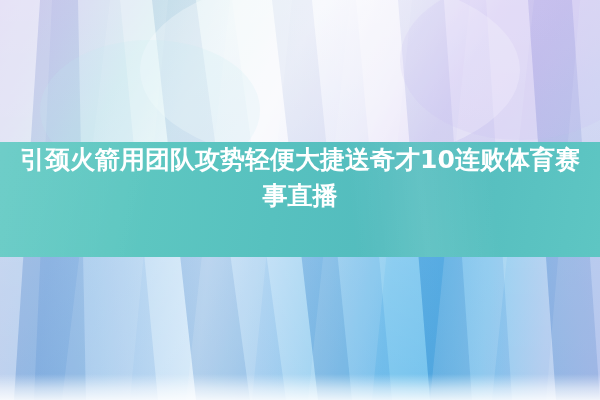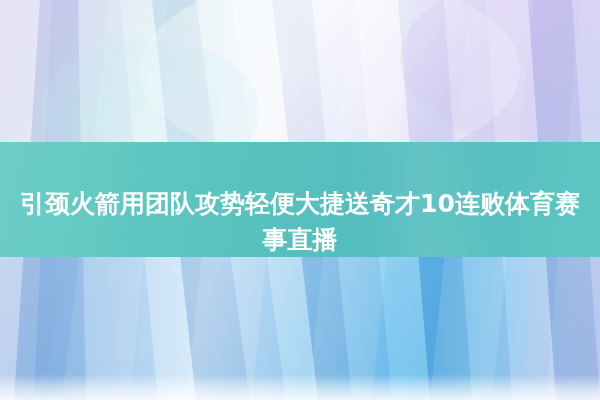--- a/index.html
+++ b/index.html
@@ -75,21 +75,21 @@
     top: 142px;
     height: 115px;
     background: linear-gradient(100deg,
         #5ec8c2 0%,
         #5ec7c1 22%,
         #57c1bf 46%,
         #53bcbe 64%,
         #58c0c0 82%,
         #5ec6c3 100%);
     display: flex;
-    align-items: flex-end;
+    align-items: flex-start;
     justify-content: center;
     box-sizing: border-box;
     padding: 0 14px;
   }
 
   .title-band::after {
     content: "";
     position: absolute;
     inset: 0;
     background:

